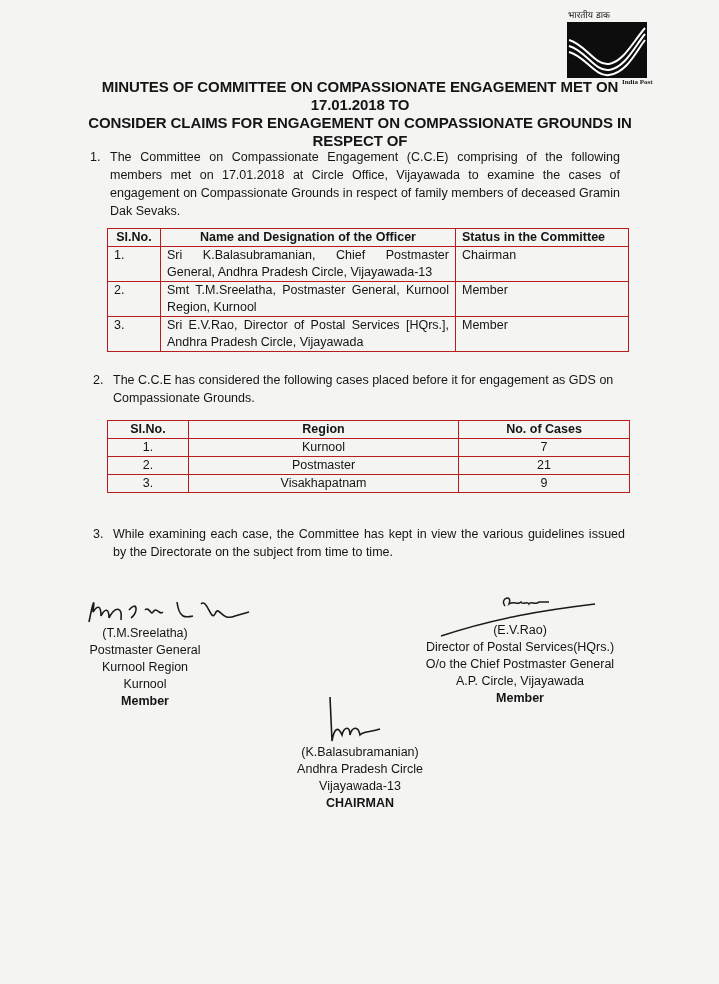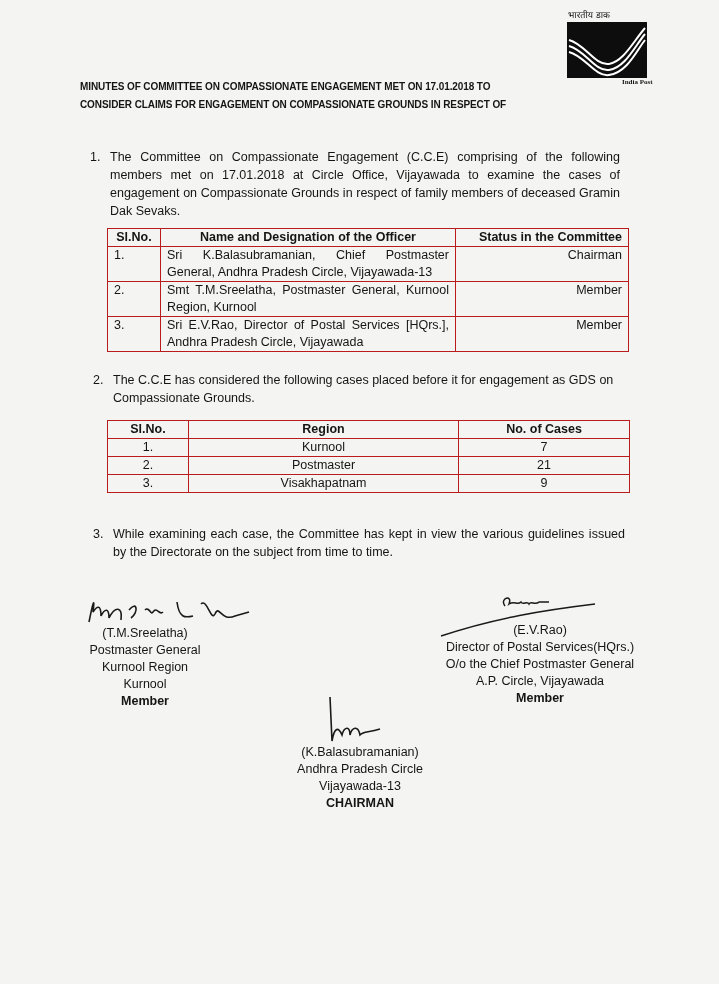--- a/index.html
+++ b/index.html
@@ -6,43 +6,43 @@
   body {
     width: 719px; height: 984px; background: #f4f4f2; position: relative; overflow: hidden;
     font-family: "Liberation Sans", "DejaVu Sans", sans-serif; color: #151515;
   }
   .page { position: absolute; left: 0; top: 0; width: 719px; height: 984px; }
   .logo { position: absolute; left: 560px; top: 8px; width: 120px; height: 80px; }
   .logo-hindi { position: absolute; left: 8px; top: 0; font-size: 9px; font-family: "DejaVu Serif", serif; }
   .logo-box { position: absolute; left: 7px; top: 14px; width: 80px; height: 56px; background: #0d0d0d; }
   .logo-en { position: absolute; left: 62px; top: 70px; font-size: 7px; font-family: Liberation Serif, serif; font-weight: bold; }
   .title {
-    position: absolute; left: 80px; top: 78px; width: 560px; text-align: left;
-    font-weight: bold; font-size: 10px; line-height: 18px; letter-spacing: -0.1px;
+    position: absolute; left: 80px; top: 78px; width: 560px; text-align: center;
+    font-weight: bold; font-size: 15px; line-height: 18px; letter-spacing: -0.1px;
   }
   .para { position: absolute; font-size: 12.5px; line-height: 18px; text-align: justify; }
   .para .num { position: absolute; left: -20px; top: 0; }
   .p1 { left: 110px; top: 148px; width: 510px; }
   .p2 { left: 113px; top: 371px; width: 510px; text-align: left; }
   .p3 { left: 113px; top: 525px; width: 512px; }
   table { position: absolute; border-collapse: collapse; font-size: 12.5px; }
   td, th { border: 1px solid #b91c1c; padding: 0 6px; vertical-align: top; line-height: 17px; }
   th { font-weight: bold; }
   .t1 { left: 107px; top: 228px; width: 522px; }
   .t1 td:first-child, .t1 th:first-child { width: 40px; }
   .t1 td:nth-child(2) { text-align: justify; }
-  .t1 th:nth-child(3), .t1 td:nth-child(3) { text-align: right; width: 160px; }
+  .t1 th:nth-child(3), .t1 td:nth-child(3) { text-align: left; width: 160px; }
   .t2 { left: 107px; top: 420px; width: 523px; }
   .t2 th, .t2 td { text-align: center; padding: 0; line-height: 17px; }
   .t2 th:first-child, .t2 td:first-child { width: 80px; }
   .t2 th:nth-child(3), .t2 td:nth-child(3) { width: 170px; }
   .sig { position: absolute; text-align: center; font-size: 12.5px; line-height: 17px; }
   .sig .b { font-weight: bold; }
   .sig-left { left: 70px; top: 625px; width: 150px; }
-  .sig-right { left: 420px; top: 622px; width: 240px; }
+  .sig-right { left: 400px; top: 622px; width: 240px; }
   .sig-center { left: 265px; top: 744px; width: 190px; text-align: center; }
   svg.hand { position: absolute; }
 </style>
 </head>
 <body>
 
 <div class="page">
 
   <div class="logo">
     <div class="logo-hindi">भारतीय डाक</div>

